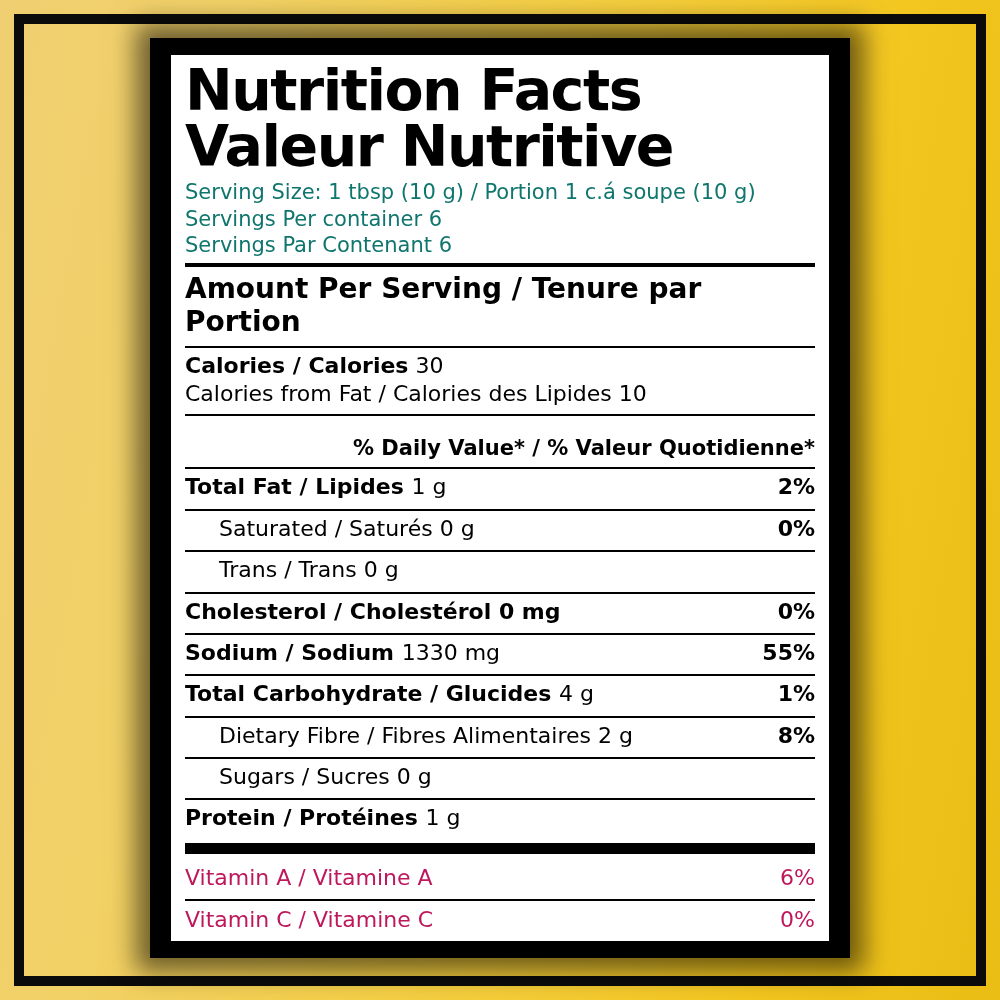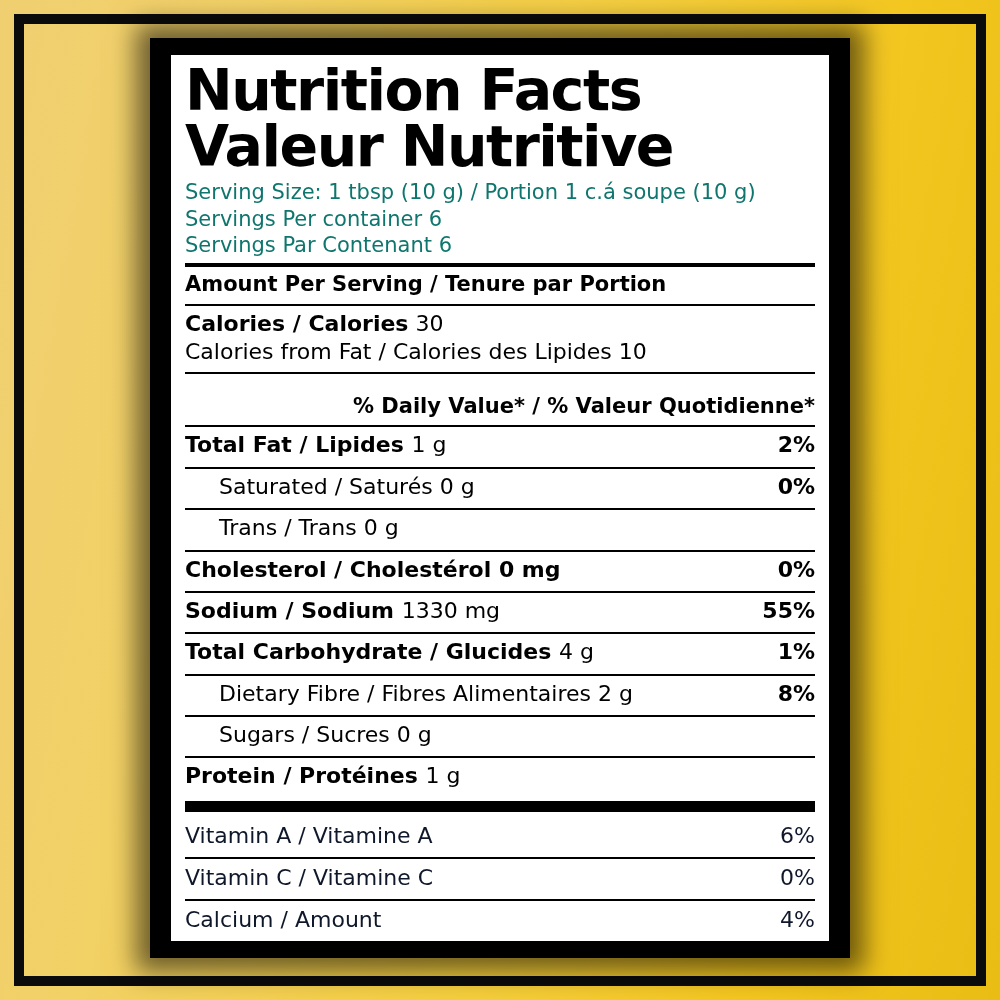--- a/index.html
+++ b/index.html
@@ -95,39 +95,39 @@
 
   .dv-header {
     text-align: right;
     font-size: 21px;
     font-weight: bold;
     padding: 20px 0 4px 0;
     color: #000;
   }
 
   .amount-row {
-    font-size: 21px;
+    font-size: 28px;
     font-weight: bold;
     padding: 5px 0 5px 0;
     color: #000;
   }
 
   .calories-block {
     font-size: 22px;
     padding: 4px 0 4px 0;
     color: #000;
     line-height: 1.25;
   }
 
   .vit-row {
     display: flex;
     justify-content: space-between;
     align-items: baseline;
     font-size: 22px;
-    color: #0f172a;
+    color: #be185d;
     padding: 6px 0 6px 0;
   }
 </style>
 </head>
 <body>
 
 <div id="page">
 
   <div id="frame-outer"></div>
 

